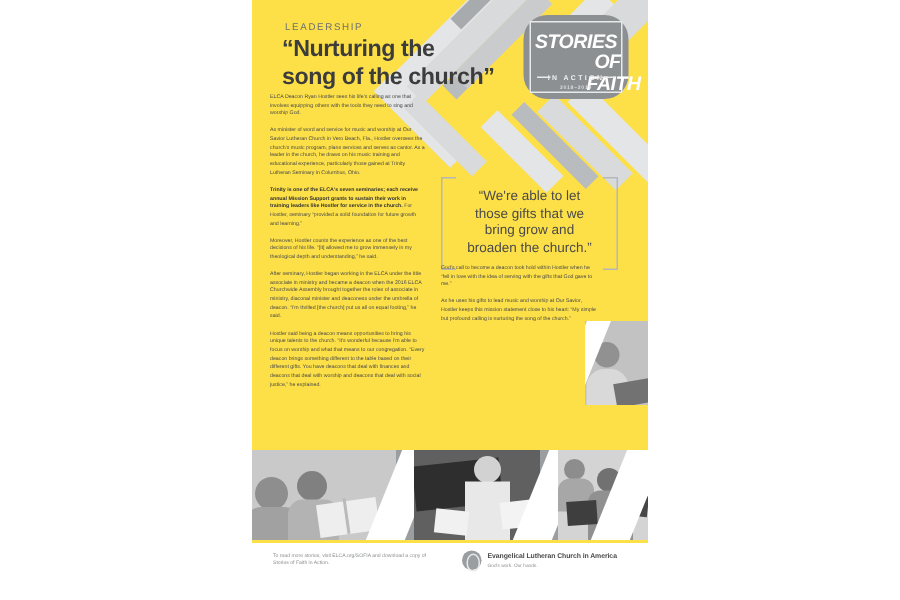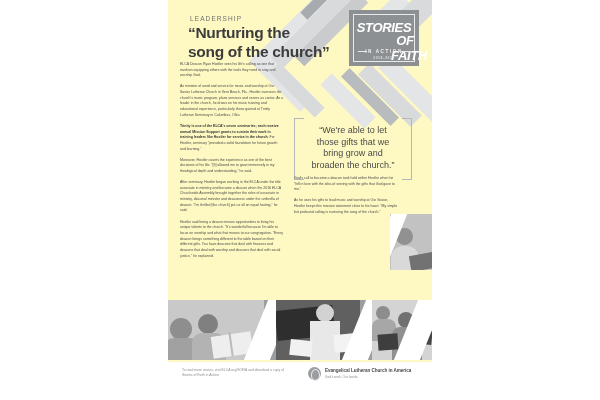--- a/index.html
+++ b/index.html
@@ -1,35 +1,35 @@
 <!DOCTYPE html>
 <html><head>
 <meta charset="utf-8">
 <style>
   html,body{margin:0;padding:0;}
   body{
     width:600px;height:400px;overflow:hidden;background:#ffffff;
     font-family:"Liberation Sans",sans-serif;color:#3a3a3a;
   }
-  .page{position:absolute;left:168px;top:0;width:264px;height:400px;background:#fef9c3;overflow:hidden;text-decoration:underline;}
+  .page{position:absolute;left:168px;top:0;width:264px;height:400px;background:#fde047;overflow:hidden;text-decoration:underline;}
 
   
   .chev-layer{position:absolute;left:0;top:0;width:264px;height:130px;overflow:hidden;}
   .chev{position:absolute;background:#c9cbcd;}
   .chev.d1{background:#d8dadc;}
   .chev.d2{background:#b9bcbf;}
   .chev.d3{background:#e3e5e6;}
   .chev.d4{background:#a8abae;}
 
   
   .kicker{position:absolute;left:22px;top:15px;font-size:6.5px;letter-spacing:1.1px;color:#6d6f71;font-weight:400;}
   .headline{position:absolute;left:20px;top:24px;width:160px;font-size:15.5px;line-height:1.22;font-weight:700;color:#3c3c3c;letter-spacing:-.3px;}
 
   
-  .logo{position:absolute;left:181px;top:10px;width:70px;height:56px;background:#8d9093;}
+  .logo{position:absolute;left:181px;top:10px;width:70px;height:56px;background:#8d9093;border-radius:16px;}
   .logo .inner-border{position:absolute;left:4px;top:4px;right:4px;bottom:4px;border:1.2px solid #e8e9ea;}
   .logo .lg1,.logo .lg2{position:absolute;left:0;right:0;text-align:center;color:#ffffff;font-weight:700;font-style:italic;letter-spacing:-.3px;}
   .logo .lg1{top:10px;font-size:13px;}
   .logo .lg2{top:23px;font-size:13px;padding-left:42px;}
   .logo .lg3{position:absolute;left:0;right:0;top:39px;text-align:center;color:#f0f0f0;font-size:4.6px;letter-spacing:1.6px;font-weight:700;}
   .logo .lg4{position:absolute;left:0;right:0;top:45.5px;text-align:center;color:#dcdde0;font-size:3.4px;letter-spacing:.5px;font-weight:700;}
   .logo .bar{position:absolute;height:1px;background:#e8e9ea;top:40.5px;width:9px;}
   .logo .bar.l{left:9px;}
   .logo .bar.r{right:9px;}
 

